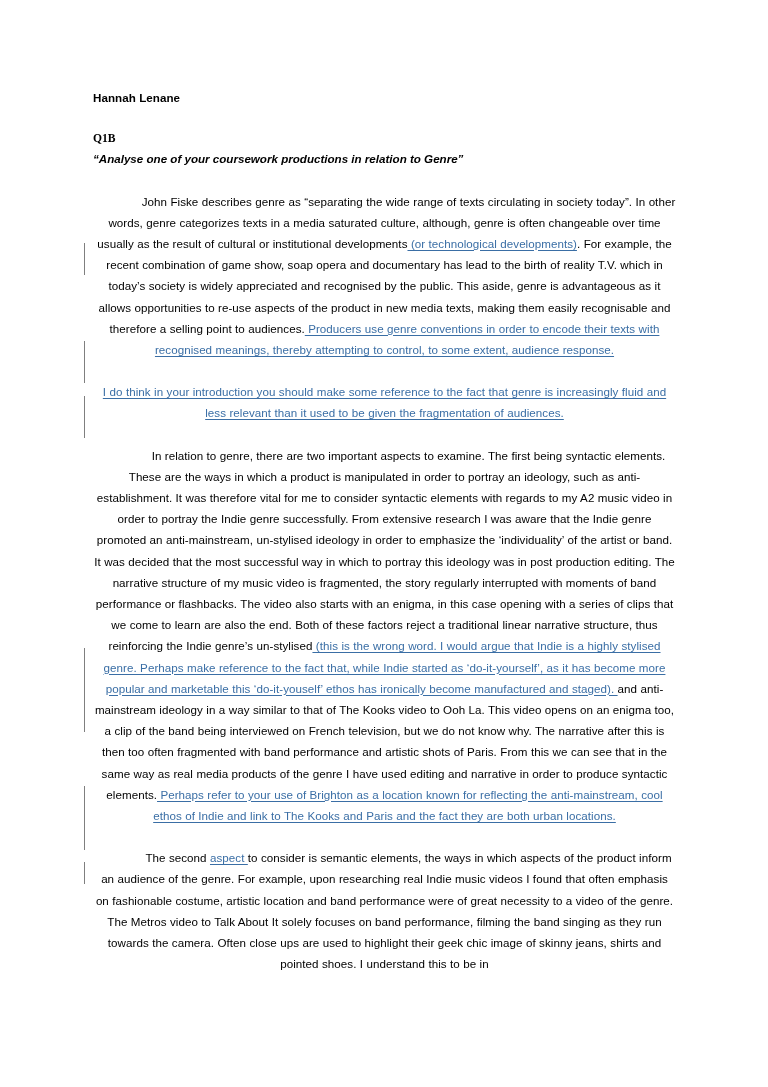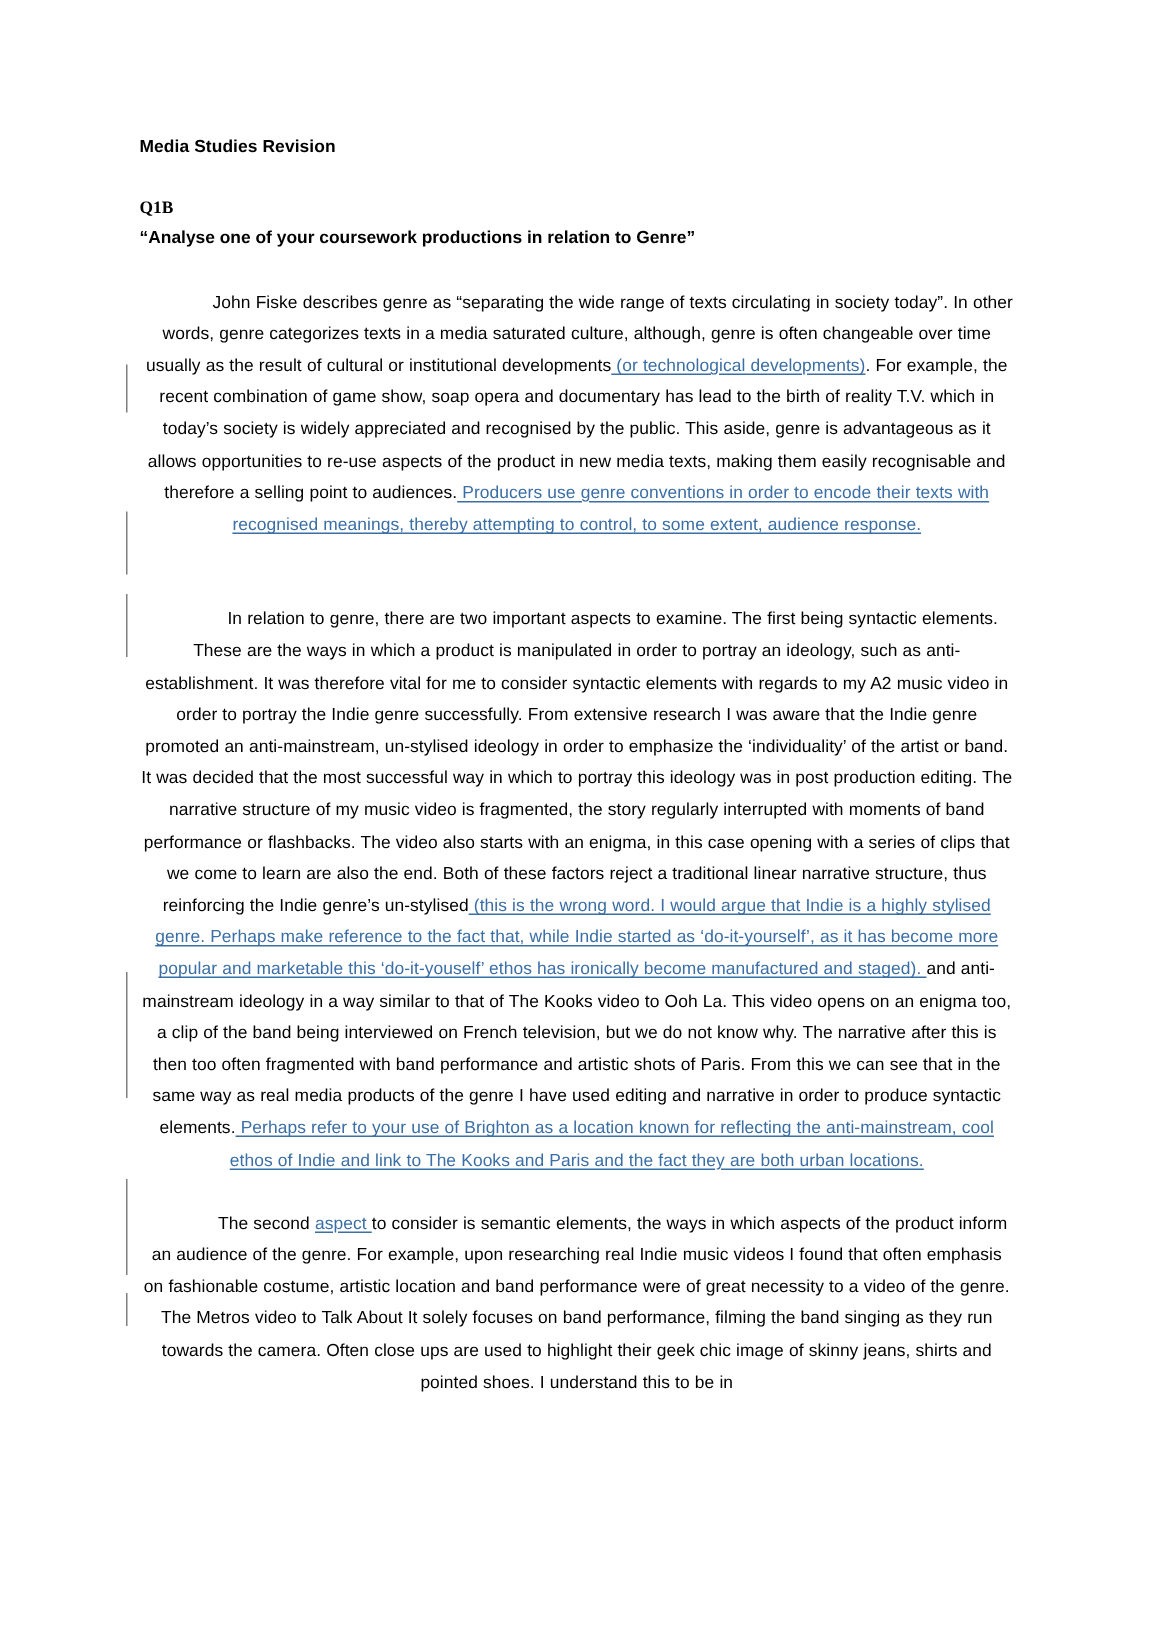--- a/index.html
+++ b/index.html
@@ -44,20 +44,21 @@
 
   .q-label {
     font-size: 11.6px;
     font-weight: bold;
     line-height: 20.5px;
     font-family: Liberation Serif, serif;
   }
   .q-title {
     font-size: 11.6px;
     font-weight: bold;
+    font-style: italic;
     line-height: 20.5px;
   }
 
   p.para {
     margin: 0;
     font-size: 11.6px;
     line-height: 21.2px;
     text-align: center;
     letter-spacing: 0.004em;
     word-spacing: 0.012em;
@@ -91,33 +92,34 @@
 
   <div class="changebar" style="top:243px;height:32px;"></div>
   <div class="changebar" style="top:341px;height:42px;"></div>
   <div class="changebar" style="top:396px;height:42px;"></div>
   <div class="changebar" style="top:648px;height:84px;"></div>
   <div class="changebar" style="top:786px;height:64px;"></div>
   <div class="changebar" style="top:862px;height:22px;"></div>
 
   <div class="doc-body">
 
-    <div class="hdr-line">Media Studies Revision</div>
+    <div class="hdr-line">Hannah Lenane</div>
 
     <div class="spacer-sm"></div>
 
     <div class="q-label">Q1B</div>
     <div class="q-title">“Analyse one of your coursework productions in relation to Genre”</div>
 
     <div class="spacer-md"></div>
 
     <p class="para indent"><span>John Fiske describes genre as “separating the wide range of texts circulating in society today”. In other words, genre categorizes texts in a media saturated culture, although, genre is often changeable over time usually as the result of cultural or institutional developments</span><span class="ins"> (or technological developments)</span><span>. For example, the recent combination of game show, soap opera and documentary has lead to the birth of reality T.V. which in today’s society is widely appreciated and recognised by the public. This aside, genre is advantageous as it allows opportunities to re-use aspects of the product in new media texts, making them easily recognisable and therefore a selling point to audiences.</span><span class="ins"> Producers use genre conventions in order to encode their texts with recognised meanings, thereby attempting to control, to some extent, audience response. </span></p>
 
     <div class="spacer-md"></div>
 
+    <p class="para"><span class="ins">I do think in your introduction you should make some reference to the fact that genre is increasingly fluid and less relevant than it used to be given the fragmentation of audiences. </span></p>
 
     <div class="spacer-md"></div>
 
     <p class="para indent"><span>In relation to genre, there are two important aspects to examine. The first being syntactic elements. These are the ways in which a product is manipulated in order to portray an ideology, such as anti-establishment. It was therefore vital for me to consider syntactic elements with regards to my A2 music video in order to portray the Indie genre successfully. From extensive research I was aware that the Indie genre promoted an anti-mainstream, un-stylised ideology in order to emphasize the ‘individuality’ of the artist or band.  It was decided that the most successful way in which to portray this ideology was in post production editing. The narrative structure of my music video is fragmented, the story regularly interrupted with moments of band performance or flashbacks. The video also starts with an enigma, in this case opening with a series of clips that we come to learn are also the end. Both of these factors reject a traditional linear narrative structure, thus reinforcing the Indie genre’s un-stylised</span><span class="ins"> (this is the wrong word.  I would argue that Indie is a highly stylised genre.  Perhaps make reference to the fact that, while Indie started as ‘do-it-yourself’, as it has become more popular and marketable this ‘do-it-youself’ ethos has ironically become manufactured and staged). </span><span> and anti-mainstream ideology in a way similar to that of The Kooks video to Ooh La. This video opens on an enigma too, a clip of the band being interviewed on French television, but we do not know why. The narrative after this is then too often fragmented with band performance and artistic shots of Paris. From this we can see that in the same way as real media products of the genre I have used editing and narrative in order to produce syntactic elements.</span><span class="ins"> Perhaps refer to your use of Brighton as a location known for reflecting the anti-mainstream, cool ethos of Indie and link to The Kooks and Paris and the fact they are both urban locations. </span></p>
 
     <div class="spacer-md"></div>
 
     <p class="para indent"><span>The second </span><span class="ins">aspect </span><span>to consider is semantic elements, the ways in which aspects of the product inform an audience of the genre. For example, upon researching real Indie music videos I found that often emphasis on fashionable costume, artistic location and band performance were of great necessity to a video of the genre. The Metros video to Talk About It solely focuses on band performance, filming the band singing as they run towards the camera. Often close ups are used to highlight their geek chic image of skinny jeans, shirts and pointed shoes. I understand this to be in</span></p>
 
   </div>

